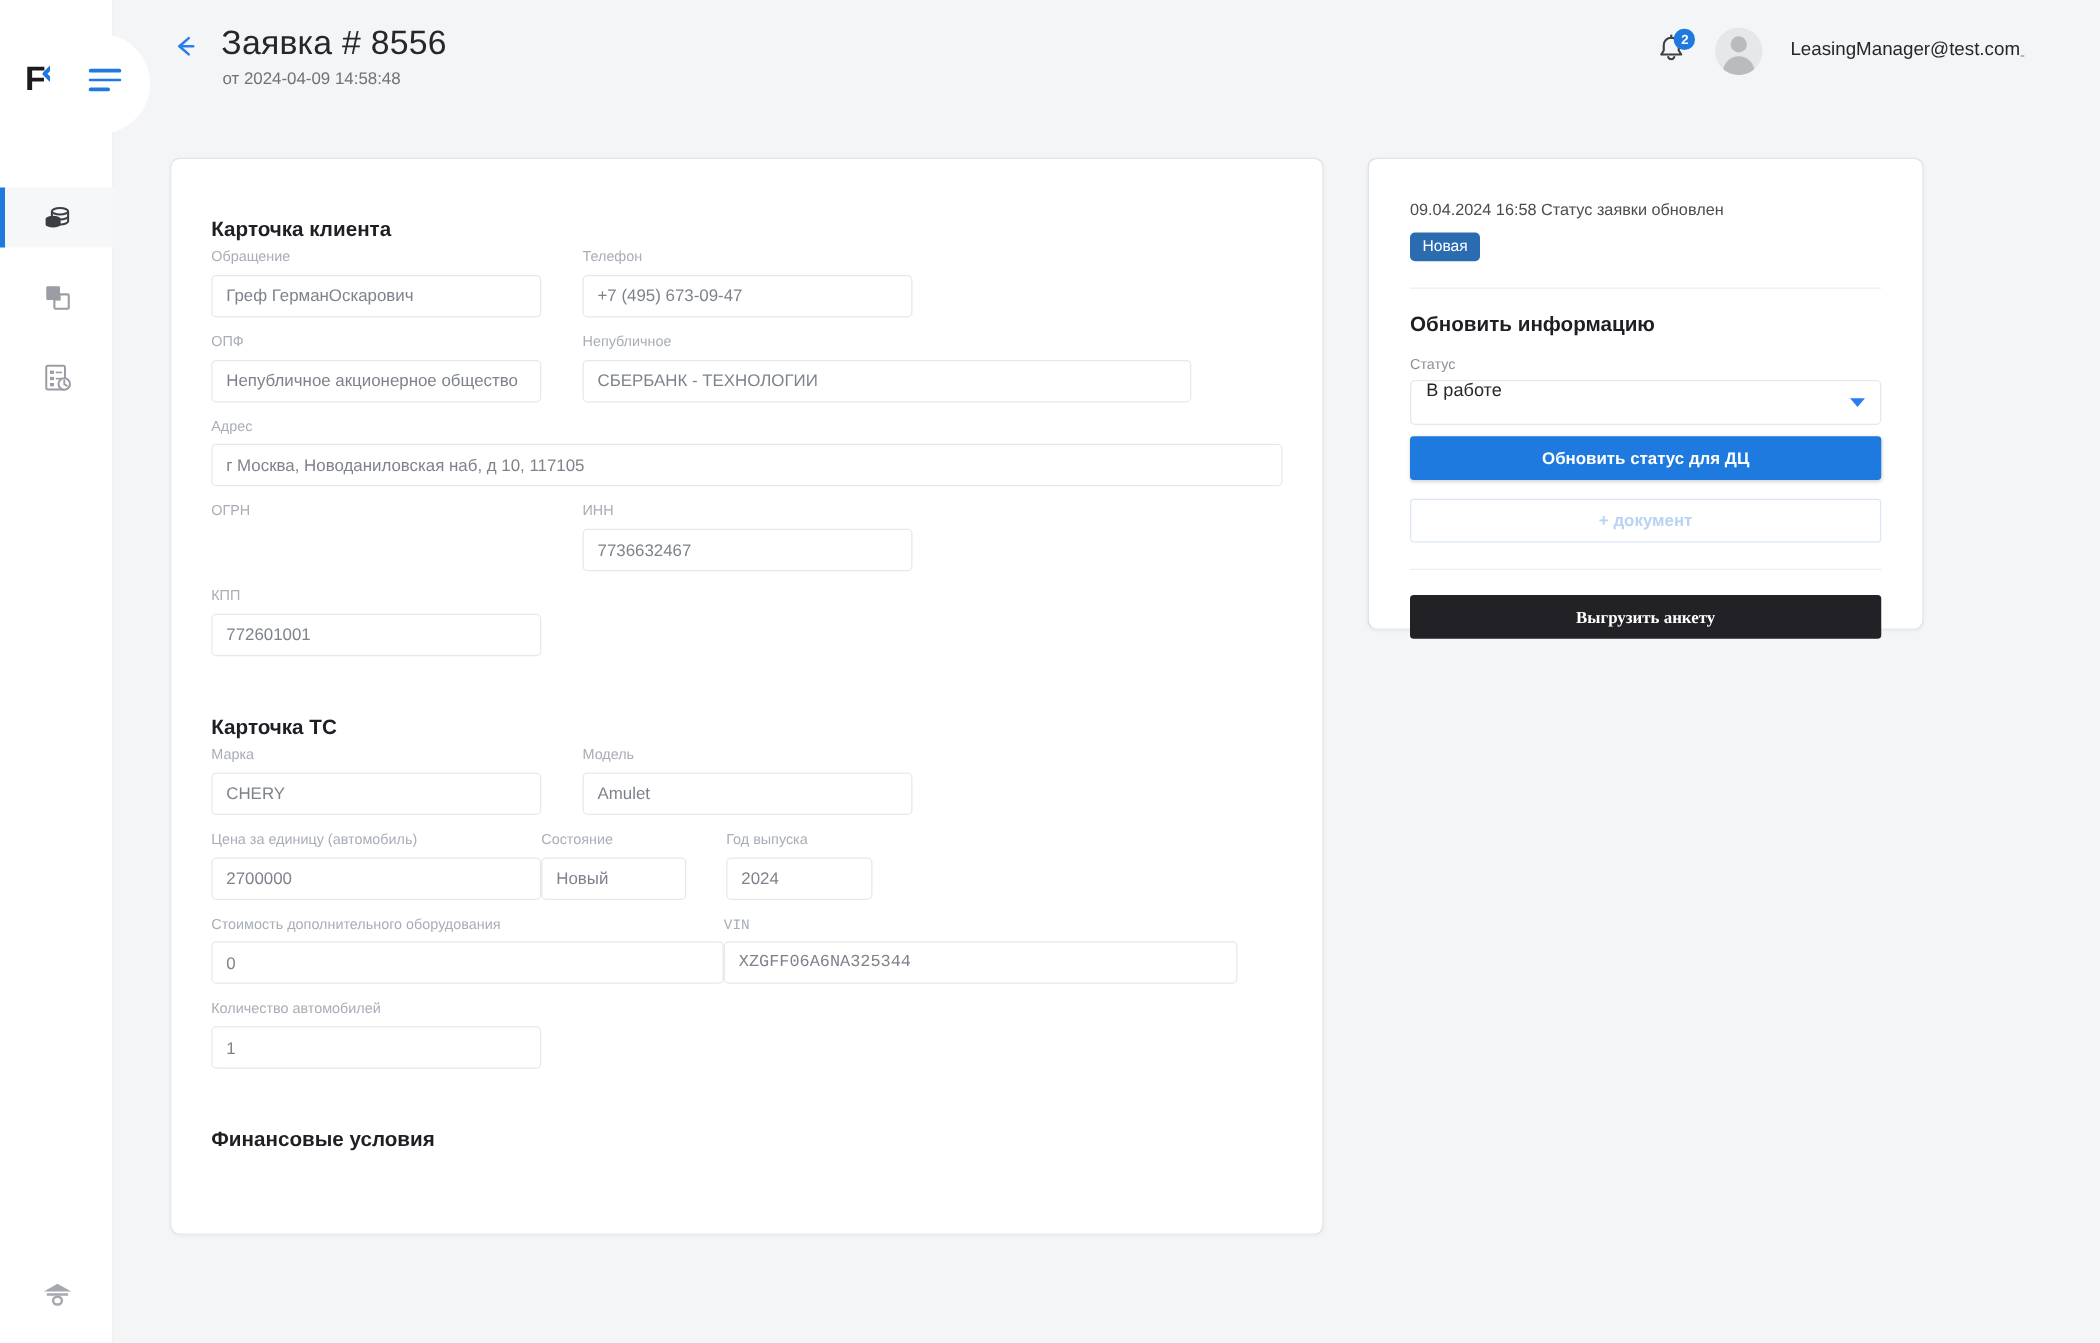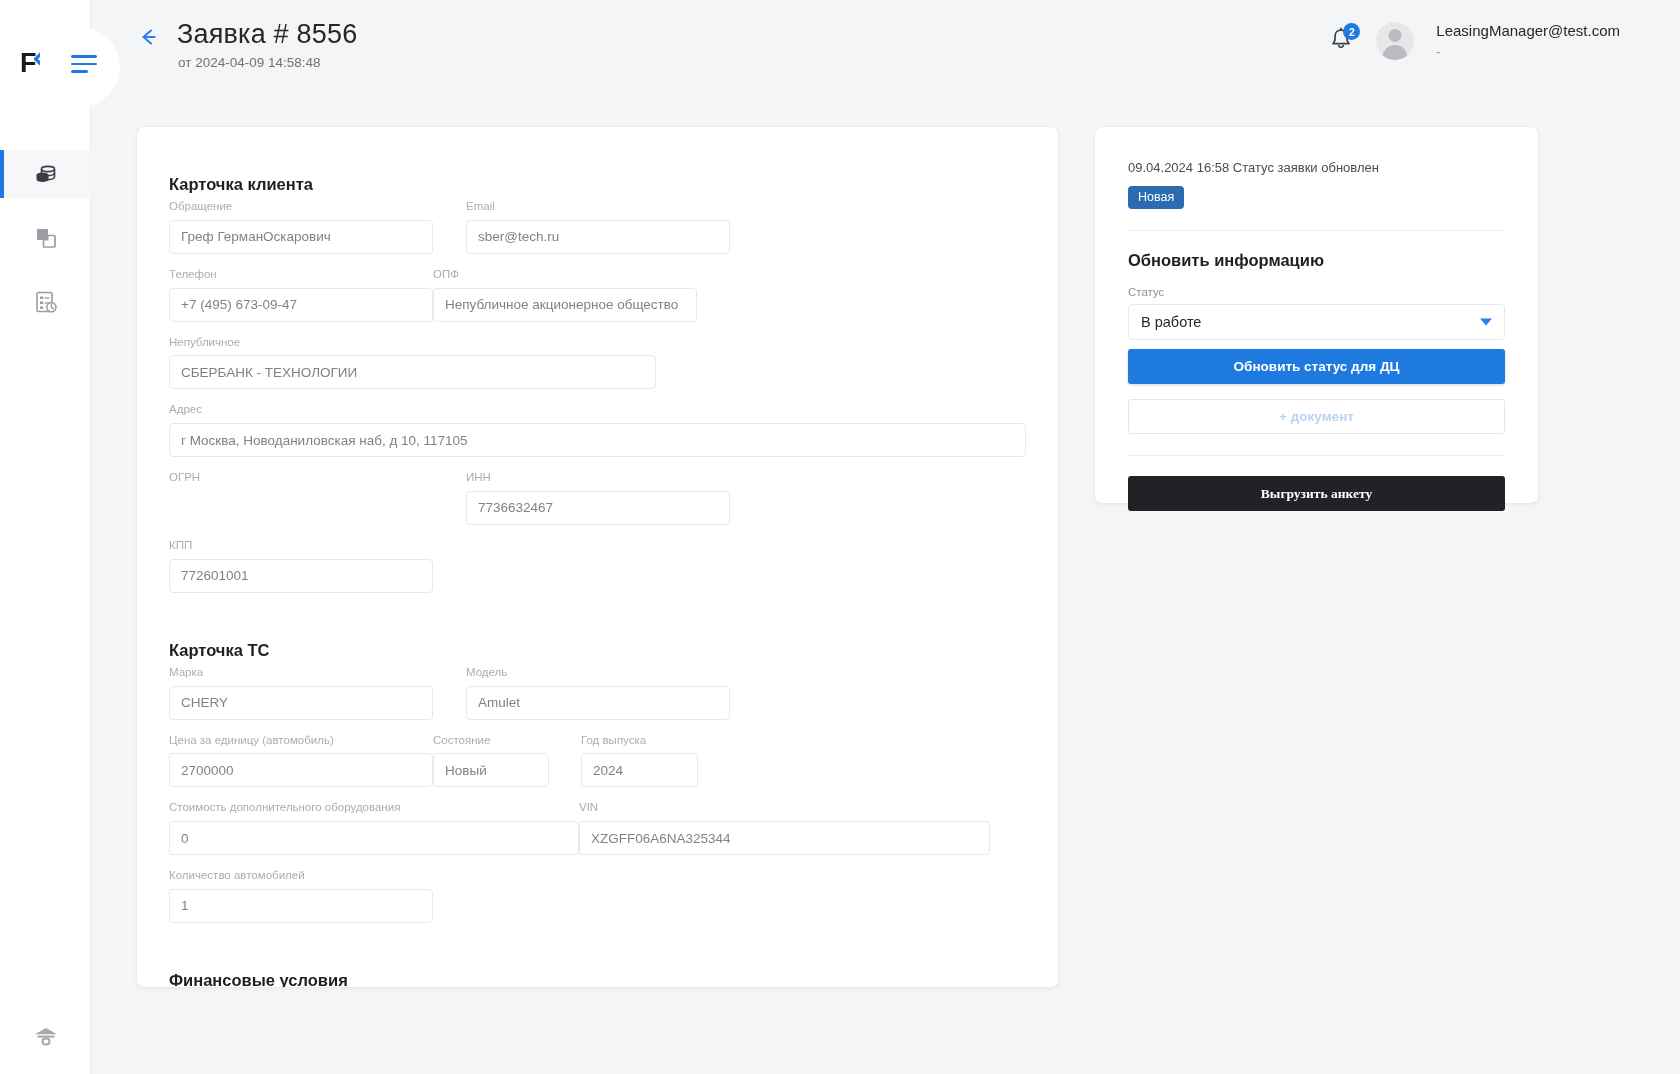--- a/index.html
+++ b/index.html
@@ -116,21 +116,21 @@
   #avatar::before {
     content: ""; position: absolute; left: 50%; top: 7px;
     transform: translateX(-50%);
     width: 13px; height: 13px; border-radius: 50%; background: #b9bbbe;
   }
   #avatar::after {
     content: ""; position: absolute; left: 50%; top: 23px;
     transform: translateX(-50%);
     width: 25px; height: 20px; border-radius: 13px 13px 0 0; background: #b9bbbe;
   }
-  #user-block { display: flex; flex-direction: column; justify-content: center; }
+  #user-block { display: flex; flex-direction: row; justify-content: center; }
   #user-email { font-size: 15px; color: #27272a; line-height: 1.1; }
   #user-sub { font-size: 12px; color: #8b8e93; margin-top: 5px; }
 
   
   #form-card {
     position: absolute; left: 137px; top: 127px;
     width: 921px; height: 860px;
     background: #ffffff;
     border-radius: 7px;
     box-shadow: 0 1px 4px rgba(16,24,40,.07), 0 0 1px rgba(16,24,40,.1);
@@ -158,21 +158,21 @@
     white-space: nowrap; overflow: hidden;
     cursor: text;
   }
   .w-col1 { width: 264px; margin-right: 33px; }
   .w-col2 { width: 264px; margin-right: 33px; }
   .w-col3 { width: 264px; }
   .w-wide  { width: 857px; }
   .w-small { width: 116px; margin-right: 32px; }
   .w-small2{ width: 117px; margin-right: 33px; }
   .w-med   { width: 410px; }
-  .w-vin   { width: 411px; margin-right: 34px; }
+  .w-vin   { width: 411px; margin-right: 34px; font-family: Liberation Mono, monospace; }
   .w-qty   { width: 264px; }
 
   
   #side-card {
     position: absolute; left: 1095px; top: 127px;
     width: 443px; height: 376px;
     background: #ffffff; border-radius: 7px;
     box-shadow: 0 1px 4px rgba(16,24,40,.07), 0 0 1px rgba(16,24,40,.1);
     padding: 33px 33px 0 33px;
   }
@@ -187,21 +187,21 @@
   }
   .divider { height: 1px; background: #edeef0; margin: 21px 0 0 0; }
   #update-heading {
     font-size: 16.5px; font-weight: bold; color: #1d1f23;
     margin: 20px 0 16px 0;
   }
   #status-select-label { font-size: 11.5px; color: #8d9199; margin-bottom: 6px; }
   #status-select {
     position: relative;
     height: 36px; border: 1px solid #e6e8ec; border-radius: 4px;
-    background: #fff; display: flex; align-items: center;
+    background: #fff; display: flex; align-items: flex-start;
     padding: 0 12px; font-size: 14.5px; color: #27272a;
     cursor: pointer;
   }
   #select-caret {
     position: absolute; right: 12px; top: 50%;
     transform: translateY(-50%);
     width: 0; height: 0;
     border-left: 6px solid transparent;
     border-right: 6px solid transparent;
     border-top: 7px solid #2b7cf0;
@@ -348,24 +348,20 @@
 
 <div id="form-card">
   <div class="form-inner">
 
     <h2 class="section-title">Карточка клиента</h2>
     <div class="grid">
       <div class="field w-col1">
         <div class="field-label">Обращение</div>
         <div class="field-input">Греф ГерманОскарович</div>
       </div>
-      <div class="field w-col2">
-        <div class="field-label">Email</div>
-        <div class="field-input">sber@tech.ru</div>
-      </div>
       <div class="field w-col3">
         <div class="field-label">Телефон</div>
         <div class="field-input">+7 (495) 673-09-47</div>
       </div>
 
       <div class="field w-col1">
         <div class="field-label">ОПФ</div>
         <div class="field-input">Непубличное акционерное общество</div>
       </div>
       <div class="field w-med">

